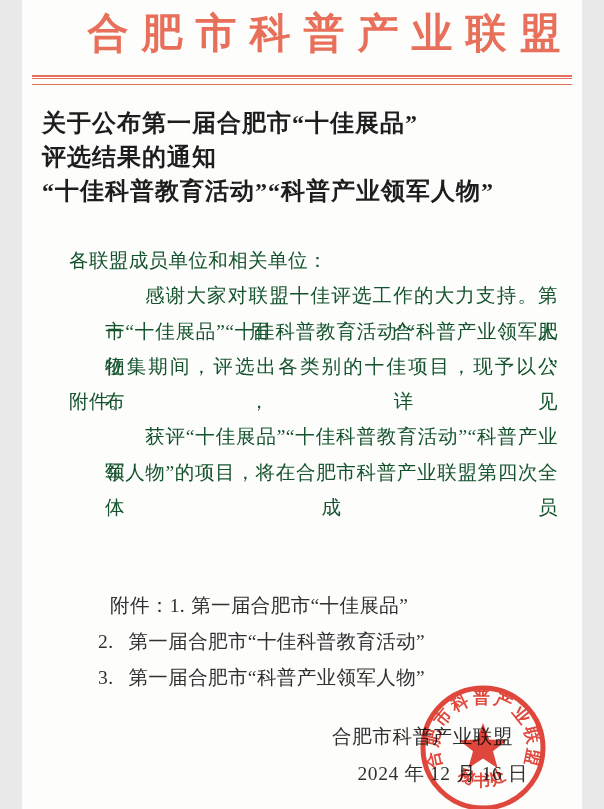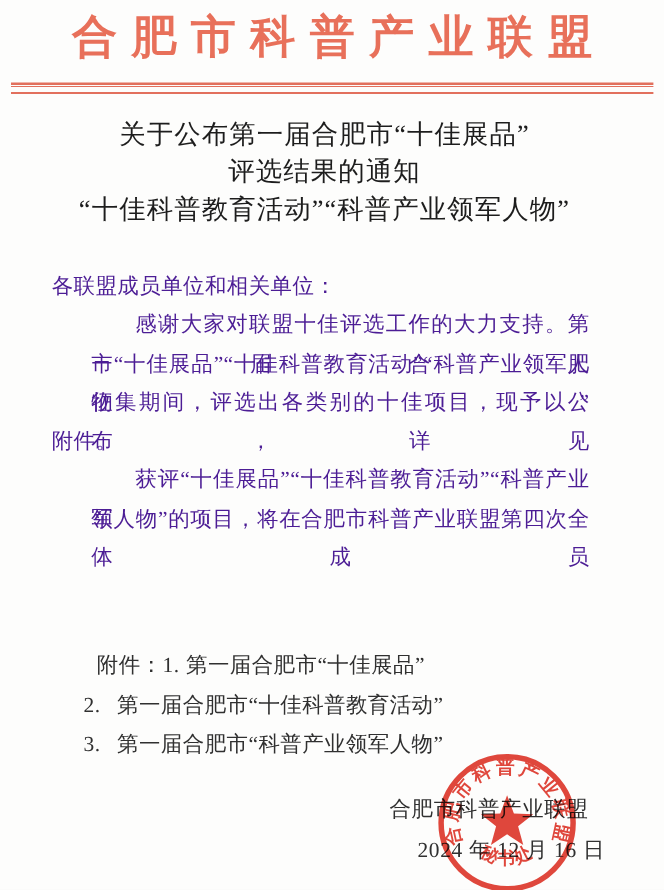--- a/index.html
+++ b/index.html
@@ -1,19 +1,19 @@
 <!DOCTYPE html>
 <html><head>
 <meta charset="utf-8">
 <style>
   html,body{margin:0;padding:0;}
   body{background:#e9e9e9;}
   .page{
     position:relative;
-    width:604px;height:809px;
+    width:560px;height:809px;
     margin:0 auto;
     background:#fdfdfc;
     overflow:hidden;
     font-family:"Liberation Serif","DejaVu Serif",serif;
   }
   
   .letterhead{
     position:absolute;top:6px;left:0;width:604px;
     text-align:center;
     font-size:41px;font-weight:bold;
@@ -27,28 +27,28 @@
       #e2705d 0,#e2705d 2px,
       rgba(0,0,0,0) 2px,rgba(0,0,0,0) 3px,
       #e2705d 3px,#e2705d 4.5px,
       rgba(0,0,0,0) 4.5px,rgba(0,0,0,0) 9px,
       #e2705d 9px,#e2705d 10.5px,
       rgba(0,0,0,0) 10.5px);
   }
   
   .doc-title{
     position:absolute;top:106px;left:20px;width:550px;
-    text-align:center;
-    font-size:24px;font-weight:normal;color:#1d1d1d;
+    text-align:left;
+    font-size:24px;font-weight:bold;color:#1d1d1d;
     line-height:34px;letter-spacing:1px;
   }
   
   .body-block{
     position:absolute;top:243px;left:47px;width:489px;
-    font-size:19.5px;color:#4c1d95;letter-spacing:0.4px;
+    font-size:19.5px;color:#14532d;letter-spacing:0.4px;
   }
   .bline{height:35.3px;line-height:35.3px;white-space:nowrap;}
   .jfull{text-align:justify;text-align-last:justify;white-space:normal;margin-left:36px;}
   .ind{text-indent:40px;}
   
   .attachments{
     position:absolute;top:588px;left:0;width:604px;
     font-size:19.5px;color:#303030;letter-spacing:0.4px;
   }
   .att-row{height:36px;line-height:36px;white-space:nowrap;}

